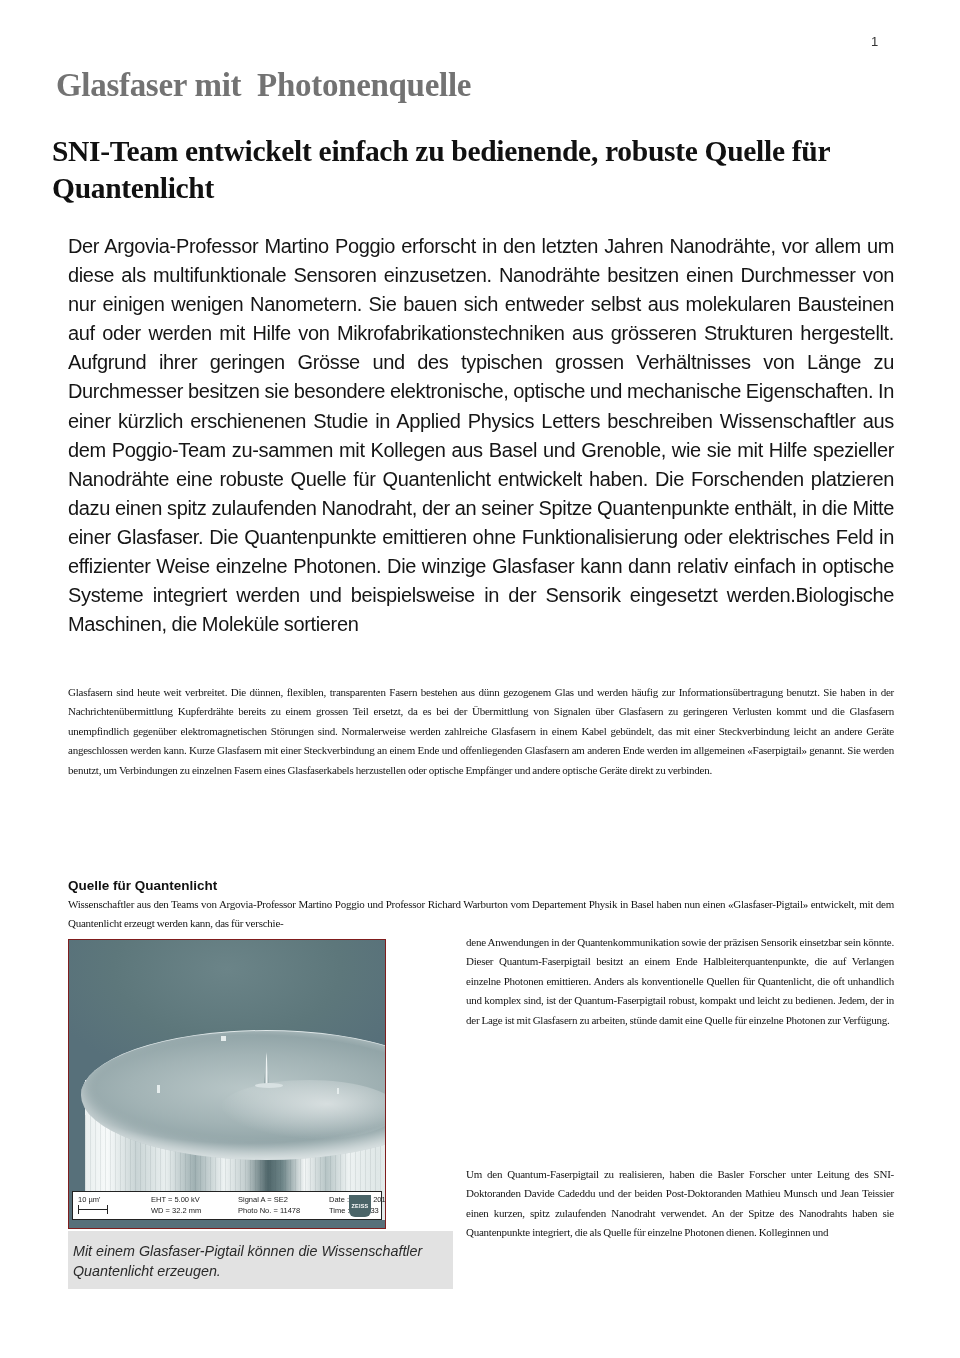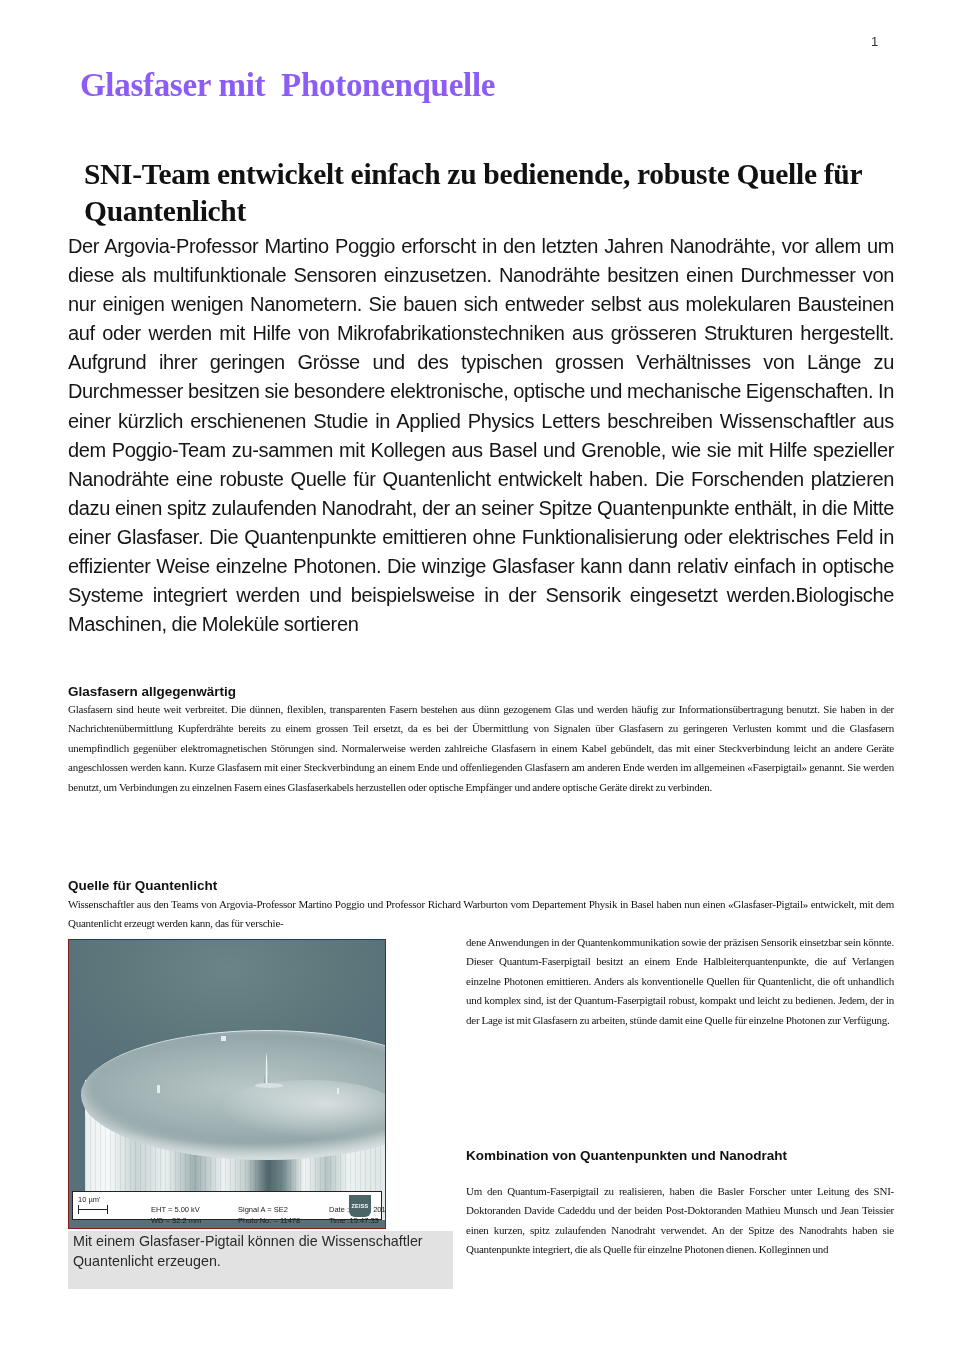--- a/index.html
+++ b/index.html
@@ -4,30 +4,29 @@
 <style>
   * { margin: 0; padding: 0; box-sizing: border-box; }
   html, body { width: 960px; height: 1358px; background: #ffffff; }
   body { position: relative; overflow: hidden; color: #111; font-family: "Liberation Serif", "DejaVu Serif", serif; }
 
   .page-number {
     position: absolute; top: 34px; left: 871px;
     font-family: "Liberation Sans", sans-serif; font-size: 13px; color: #333;
   }
   .title {
-    position: absolute; top: 63px; left: 80px; width: 830px;
+    position: absolute; top: 63px; left: 56px; width: 830px;
     font-family: "Liberation Serif", serif; font-weight: bold;
-    font-size: 33px; line-height: 44px; color: #8b5cf6; letter-spacing: -0.3px;
+    font-size: 33px; line-height: 44px; color: #737373; letter-spacing: -0.3px;
     white-space: pre;
   }
   .subtitle {
-    position: absolute; top: 133px; left: 84px; width: 830px;
+    position: absolute; top: 133px; left: 52px; width: 830px;
     font-family: "Liberation Serif", serif; font-size: 29.5px; line-height: 37px; color: #111;
     letter-spacing: -0.3px;
-    margin-top: 23px;
   }
   .lead {
     position: absolute; top: 232px; left: 68px; width: 826px;
     font-family: Liberation Sans, sans-serif; font-size: 20px; line-height: 29.1px;
     text-align: justify; color: #151515; letter-spacing: -0.35px; word-spacing: -0.5px;
   }
 
   .section-heading {
     font-family: "Liberation Sans", sans-serif; font-weight: bold; font-size: 13.5px;
     line-height: 17px; color: #111;
@@ -99,56 +98,54 @@
   .scalebar { position: absolute; left: 5px; top: 2px; width: 40px; }
   .scalebar-label { display: block; font-size: 7.5px; }
   .scalebar-line {
     position: absolute; left: 0; top: 15px; width: 30px; height: 1px; background: #222;
   }
   .scalebar-line::before, .scalebar-line::after {
     content: ""; position: absolute; top: -4px; width: 1px; height: 9px; background: #222;
   }
   .scalebar-line::before { left: 0; }
   .scalebar-line::after { right: 0; }
-  .info-col { position: absolute; top: 12px; }
+  .info-col { position: absolute; top: 2px; }
   .info-col span { display: block; white-space: nowrap; }
   .zeiss-logo {
     position: absolute; right: 10px; top: 3px; width: 22px; height: 22px;
     background: #4a6468; color: #fff; font-size: 5.5px; font-weight: bold;
     display: flex; align-items: center; justify-content: center; letter-spacing: 0.2px;
     border-radius: 0 0 6px 6px;
   }
 
   .caption {
     width: 385px; height: 58px; background: #e2e2e2; margin-top: 2px;
-    padding: 0 5px; font-family: "Liberation Sans", sans-serif; font-size: 14.3px;
-    line-height: 20px; color: #2a2a2a;
+    padding: 10px 5px; font-family: "Liberation Sans", sans-serif; font-size: 14.3px;
+    line-height: 20px; color: #2a2a2a; font-style: italic;
   }
 </style>
 </head>
 <body>
 
 <div class="page-number">1</div>
 
 <h1 class="title">Glasfaser mit  Photonenquelle</h1>
 <h2 class="subtitle">SNI-Team entwickelt einfach zu bedienende, robuste Quelle für Quantenlicht</h2>
 
 <p class="lead">Der Argovia-Professor Martino Poggio erforscht in den letzten Jahren Nanodrähte, vor allem um diese als multifunktionale Sensoren einzusetzen. Nanodrähte besitzen einen Durchmesser von nur einigen wenigen Nanometern. Sie bauen sich entweder selbst aus molekularen Bausteinen auf oder werden mit Hilfe von Mikrofabrikationstechniken aus grösseren Strukturen hergestellt. Aufgrund ihrer geringen Grösse und des typischen grossen Verhältnisses von Länge zu Durchmesser besitzen sie besondere elektronische, optische und mechanische Eigenschaften. In einer kürzlich erschienenen Studie in Applied Physics Letters beschreiben Wissenschaftler aus dem Poggio-Team zu-sammen mit Kollegen aus Basel und Grenoble, wie sie mit Hilfe spezieller Nanodrähte eine robuste Quelle für Quantenlicht entwickelt haben. Die Forschenden platzieren dazu einen spitz zulaufenden Nanodraht, der an seiner Spitze Quantenpunkte enthält, in die Mitte einer Glasfaser. Die Quantenpunkte emittieren ohne Funktionalisierung oder elektrisches Feld in effizienter Weise einzelne Photonen. Die winzige Glasfaser kann dann relativ einfach in optische Systeme integriert werden und beispielsweise in der Sensorik eingesetzt werden.Biologische Maschinen, die Moleküle sortieren</p>
 
 <section class="sec1">
-  <h3 class="section-heading">Glasfasern allgegenwärtig</h3>
   <p class="body-text">Glasfasern sind heute weit verbreitet. Die dünnen, flexiblen, transparenten Fasern bestehen aus dünn gezogenem Glas und werden häufig zur Informationsübertragung benutzt. Sie haben in der Nachrichtenübermittlung Kupferdrähte bereits zu einem grossen Teil ersetzt, da es bei der Übermittlung von Signalen über Glasfasern zu geringeren Verlusten kommt und die Glasfasern unempfindlich gegenüber elektromagnetischen Störungen sind. Normalerweise werden zahlreiche Glasfasern in einem Kabel gebündelt, das mit einer Steckverbindung leicht an andere Geräte angeschlossen werden kann. Kurze Glasfasern mit einer Steckverbindung an einem Ende und offenliegenden Glasfasern am anderen Ende werden im allgemeinen «Faserpigtail» genannt. Sie werden benutzt, um Verbindungen zu einzelnen Fasern eines Glasfaserkabels herzustellen oder optische Empfänger und andere optische Geräte direkt zu verbinden.</p>
 </section>
 
 <h3 class="section-heading sec2-head">Quelle für Quantenlicht</h3>
 <p class="body-text sec2-intro">Wissenschaftler aus den Teams von Argovia-Professor Martino Poggio und Professor Richard Warburton vom Departement Physik in Basel haben nun einen «Glasfaser-Pigtail» entwickelt, mit dem Quantenlicht erzeugt werden kann, das für verschie-</p>
 <p class="body-text sec2-col">dene Anwendungen in der Quantenkommunikation sowie der präzisen Sensorik einsetzbar sein könnte. Dieser Quantum-Faserpigtail besitzt an einem Ende Halbleiterquantenpunkte, die auf Verlangen einzelne Photonen emittieren. Anders als konventionelle Quellen für Quantenlicht, die oft unhandlich und komplex sind, ist der Quantum-Faserpigtail robust, kompakt und leicht zu bedienen. Jedem, der in der Lage ist mit Glasfasern zu arbeiten, stünde damit eine Quelle für einzelne Photonen zur Verfügung.</p>
 
 <section class="sec3">
-  <h3 class="section-heading">Kombination von Quantenpunkten und Nanodraht</h3>
   <p class="body-text">Um den Quantum-Faserpigtail zu realisieren, haben die Basler Forscher unter Leitung des SNI-Doktoranden Davide Cadeddu und der beiden Post-Doktoranden Mathieu Munsch und Jean Teissier einen kurzen, spitz zulaufenden Nanodraht verwendet. An der Spitze des Nanodrahts haben sie Quantenpunkte integriert, die als Quelle für einzelne Photonen dienen. Kolleginnen und</p>
 </section>
 
 <figure class="figure">
   <div class="sem-image">
     <div class="sem-bg"></div>
     <div class="fiber-body"></div>
     <div class="fiber-streaks"></div>
     <div class="fiber-top"></div>
     <div class="fiber-shadow"></div>

